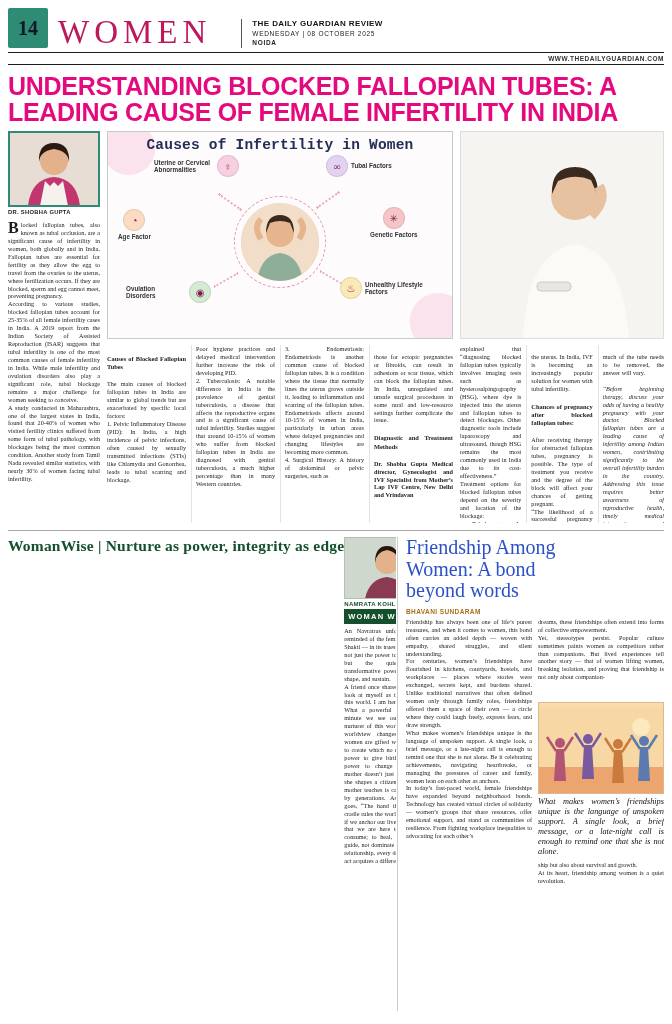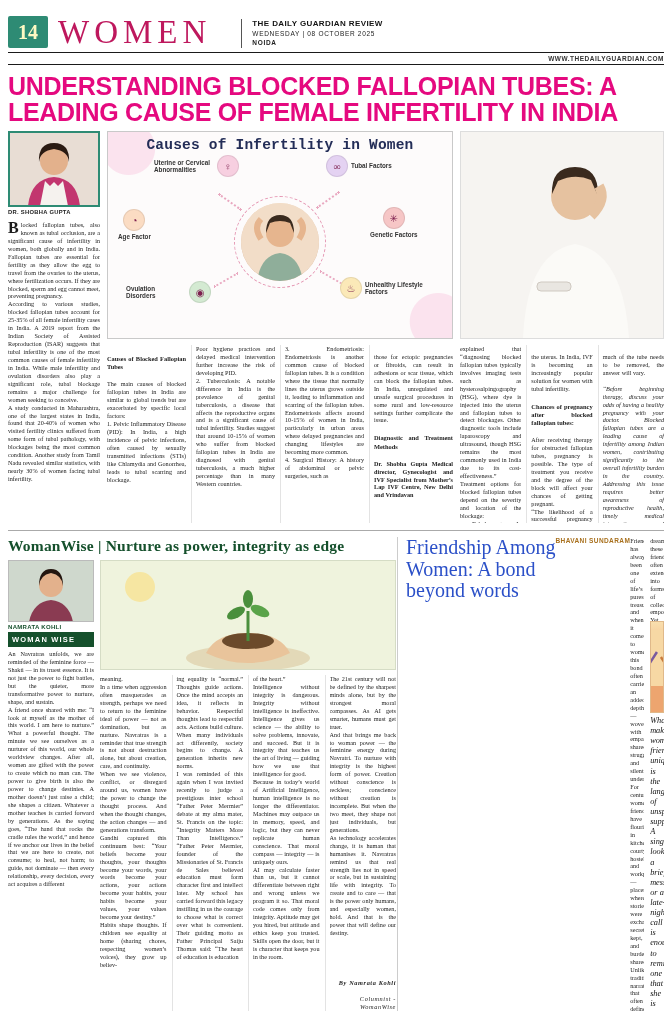--- a/index.html
+++ b/index.html
@@ -2,21 +2,21 @@
 <html><head>
 <meta charset="utf-8">
 <style>
   *{margin:0;padding:0;box-sizing:border-box}
   html,body{width:672px;height:1024px}
   body{font-family:"Liberation Serif",serif;background:#fff;color:#141414}
   .page{width:672px;height:1024px;padding:8px 8px 4px;overflow:hidden;position:relative;background:#fff}
 
   
   .masthead{display:flex;align-items:flex-end;gap:10px;height:40px}
-  .pagenum{width:40px;height:32px;background:#2e8b74;color:#fef9c3;font-weight:bold;font-size:20px;display:flex;align-items:center;justify-content:center;border-radius:2px}
+  .pagenum{width:40px;height:40px;background:#2e8b74;color:#0f172a;font-weight:bold;font-size:20px;display:flex;align-items:center;justify-content:center;border-radius:2px}
   .section-name{font-size:33px;letter-spacing:5px;line-height:.95;font-weight:400;color:#be185d}
   .mh-pub{border-left:1px solid #555;padding-left:10px;margin-left:20px;display:flex;flex-direction:column;gap:2px;padding-bottom:2px}
   .pub-name{font-family:"Liberation Sans",sans-serif;font-weight:bold;font-size:8px;letter-spacing:.4px}
   .pub-date,.pub-city{font-family:"Liberation Sans",sans-serif;font-size:6.5px;letter-spacing:.7px;color:#222}
   .pub-city{font-weight:bold}
   .rule-band{border-top:1.5px solid #1a1a1a;border-bottom:1px solid #1a1a1a;height:13px;display:flex;justify-content:flex-end;align-items:center;margin-top:4px}
   .site{font-family:"Liberation Sans",sans-serif;font-size:6.5px;font-weight:bold;letter-spacing:.5px;color:#333}
 
   .headline{font-family:"Liberation Sans",sans-serif;font-weight:bold;color:#e5097f;font-size:25px;line-height:1.04;margin:8px 0 6px;letter-spacing:-.3px;white-space:pre-line}
 
@@ -62,39 +62,39 @@
 
   .cols4,.cols3{display:flex;gap:5px;margin-top:6px;flex:1;overflow:hidden}
   .cols4 .tcol,.cols3 .tcol{flex:1;border-left:1px solid #e3e3e3;padding-left:4px;min-width:0}
   .cols4 .tcol:first-child,.cols3 .tcol:first-child{border-left:none;padding-left:0}
   .photo-right{height:208px;background:linear-gradient(180deg,#f7f5f2,#e7e2dc);border:1px solid #ddd;overflow:hidden}
 
   .section-divider{border-top:1px solid #aaa;margin:7px 0 6px}
 
   
   .bottom{display:flex;gap:8px;height:474px;overflow:hidden}
-  .ww{width:390px;flex:none;border-right:1px solid #ccc;padding-right:1px;display:flex;flex-direction:column}
+  .ww{width:390px;flex:none;border-right:1px solid #ccc;padding-right:1px;display:flex;flex-direction:row}
   .ww-heading{font-size:15.5px;color:#15502c;font-weight:bold;letter-spacing:.2px;margin-bottom:5px}
   .ww-body{display:flex;gap:6px;flex:1;overflow:hidden}
   .ww-left{width:86px;flex:none;display:flex;flex-direction:column}
   .author-img{width:100%;height:62px;background:#cfd8cd;border:1px solid #bbb;overflow:hidden;flex:none}
   .author-name{font-family:"Liberation Sans",sans-serif;font-size:6px;font-weight:bold;color:#15502c;padding:2px 0;letter-spacing:.3px}
   .ww-band{background:#15502c;color:#fff;font-family:"Liberation Sans",sans-serif;font-weight:bold;font-size:7.5px;letter-spacing:1.2px;padding:3px 4px;margin-bottom:3px}
   .ww-left .tcol{flex:1}
   .ww-right{flex:1;display:flex;flex-direction:column;min-width:0}
   .ww-illustration{height:110px;background:linear-gradient(180deg,#f2f4e0,#dcead0);border:1px solid #d5dcc5;overflow:hidden;flex:none}
   .ww-cols{display:flex;gap:5px;margin-top:5px;flex:1;overflow:hidden}
   .ww-cols .tcol{flex:1;border-left:1px solid #e3e3e3;padding-left:4px;min-width:0}
   .ww-cols .tcol:first-child{border-left:none;padding-left:0}
   .ww-col-last{display:flex;flex-direction:column}
   .ww-col-last .coltext{flex:1;overflow:hidden;white-space:pre-line}
   .ww-byline{font-style:italic;font-size:6.3px;text-align:right;letter-spacing:.6px;padding-top:3px;white-space:normal}
   .ww-byline .by-name{font-weight:bold}
 
-  .fr{flex:1;display:flex;flex-direction:row;min-width:0}
+  .fr{flex:1;display:flex;flex-direction:column;min-width:0}
   .fr-title{font-size:20px;line-height:1.08;color:#2b50c8;font-weight:normal;margin-bottom:6px;white-space:pre-line}
   .fr-author{font-family:"Liberation Sans",sans-serif;font-size:6.5px;font-weight:bold;color:#a8701d;letter-spacing:.4px;margin-bottom:3px}
   .fr-cols{display:flex;gap:6px;flex:1;overflow:hidden}
   .fr-col{flex:1;min-width:0}
   .fr-colB{display:flex;flex-direction:column}
   .fr-colB .coltext-top{flex:none;height:84px;overflow:hidden;white-space:pre-line}
   .fr-photo{height:92px;background:linear-gradient(180deg,#f9dfae,#ef9f6d 55%,#e07a57);overflow:hidden;flex:none;border:1px solid #e0b98a}
   .fr-caption{font-style:italic;font-size:8.3px;line-height:1.22;padding:3px 0 4px;color:#111;text-align:justify;white-space:normal}
   .fr-colB .coltext-bottom{flex:1;overflow:hidden;white-space:pre-line}
 </style>

